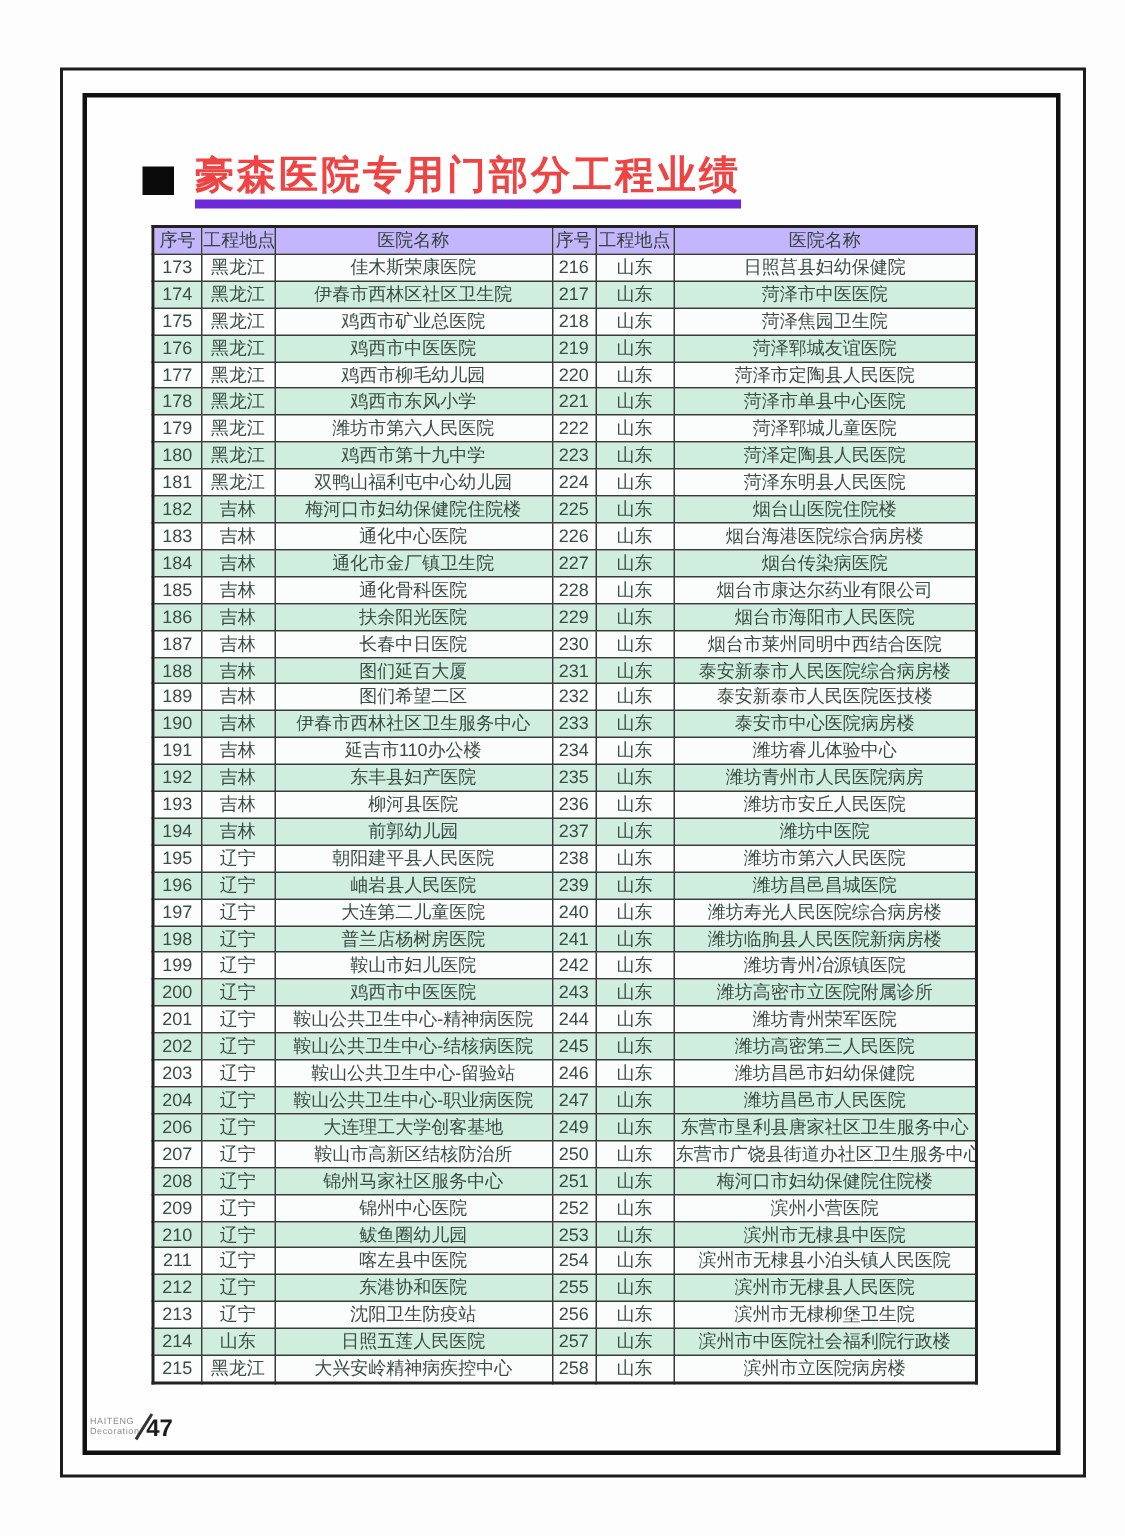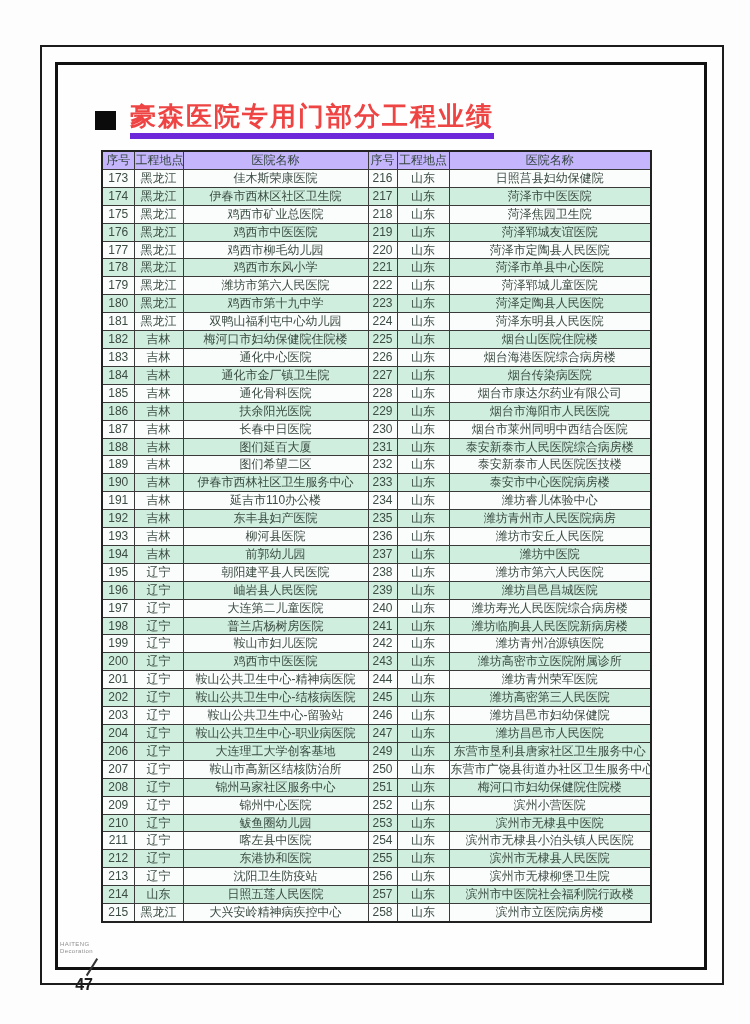--- a/index.html
+++ b/index.html
@@ -50,21 +50,21 @@
   table.perf{border:2px solid #222;}
   table.perf th{background:#c4b5fd;color:#33443c;}
   tr.stripe td{background:#cfeedd;}
   tr.plain td{background:#fafdfb;}
   td.col-seq2,th.col-seq2{border-left:2px solid #2a2a2a;}
   col.c1{width:32px}col.c2{width:49px}col.c3{width:185px}
   col.c4{width:29px}col.c5{width:52px}col.c6{width:202px}
   
   .footer{
     position:absolute;left:60px;top:941px;
-    display:flex;align-items:flex-end;flex-direction:column;
+    display:flex;align-items:flex-end;
   }
   .brand{
     font-size:6px;line-height:7px;color:#8f8f8f;
     letter-spacing:.4px;margin-bottom:2px;
   }
   .slash{
     width:1.5px;height:20px;background:#333;
     transform:rotate(32deg);margin:0 1px 0 2px;
   }
   .page-num{

